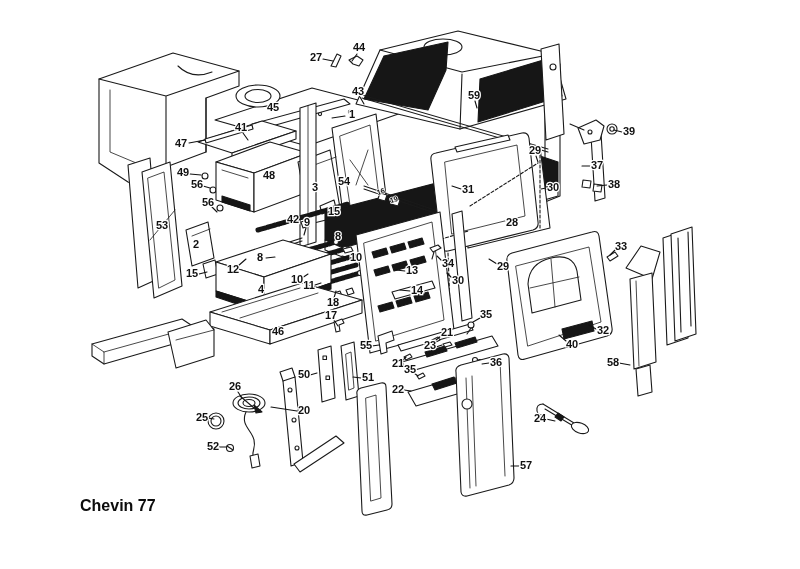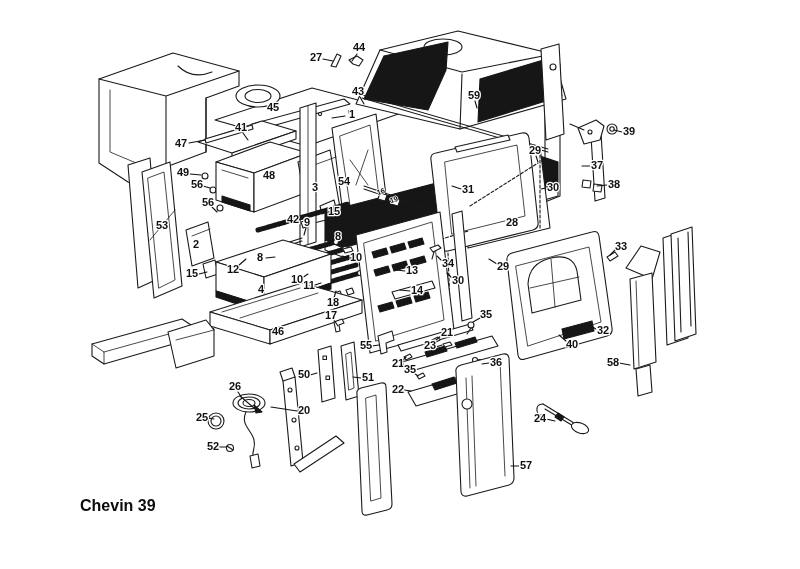--- a/index.html
+++ b/index.html
@@ -385,14 +385,14 @@
         <text x="398" y="390" class="part-num">22</text>
         <line x1="489" y1="363" x2="482" y2="364" class="leader"></line>
         <text x="496" y="363" class="part-num">36</text>
         <line x1="546" y1="419" x2="555" y2="421" class="leader"></line>
         <text x="540" y="419" class="part-num">24</text>
         <line x1="519" y1="466" x2="511" y2="466" class="leader"></line>
         <text x="526" y="466" class="part-num">57</text>
       </g>
   </svg>
 
-  <div class="title">Chevin 39</div>
+  <div class="title">Chevin 77</div>
 </div>
 
 </body></html>

